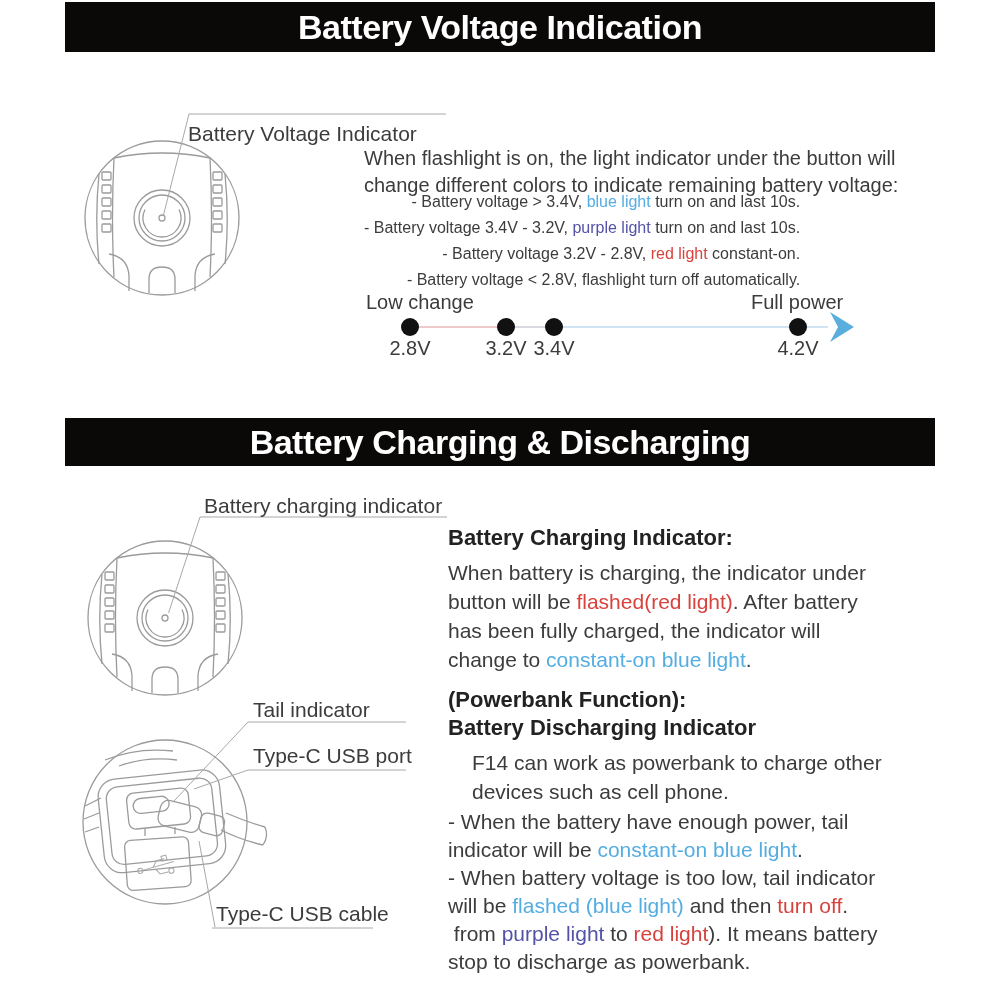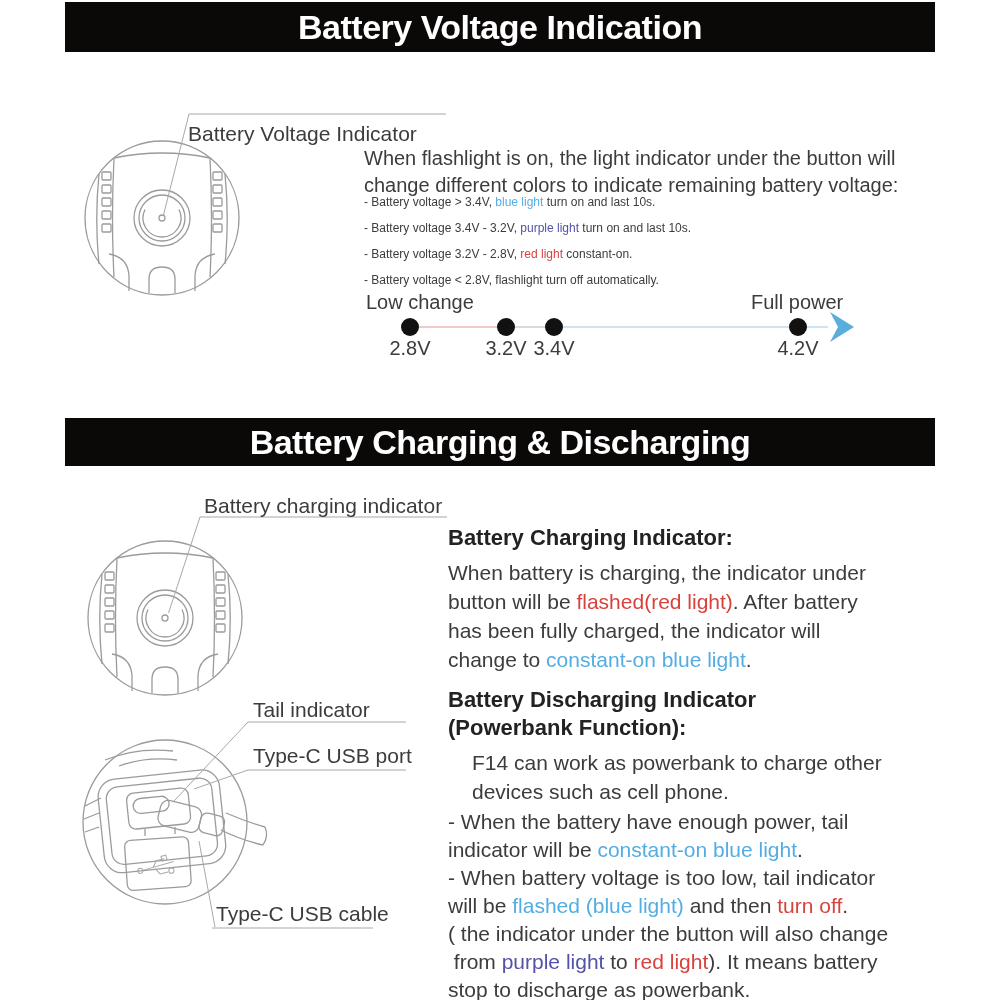--- a/index.html
+++ b/index.html
@@ -4,21 +4,21 @@
 <style>
   html,body{margin:0;padding:0;background:#ffffff;}
   #page{position:relative;width:1000px;height:1000px;background:#ffffff;overflow:hidden;
         font-family:"Liberation Sans", sans-serif;color:#3c3c3c;}
   .bar{position:absolute;left:65px;width:870px;height:50px;background:#0b0808;
        color:#ffffff;font-weight:bold;font-size:34px;text-align:center;line-height:50px;
        letter-spacing:-0.5px;}
   .abs{position:absolute;}
   .lbl{font-size:21px;color:#3c3c3c;white-space:pre;}
   .body20{font-size:20px;line-height:27px;margin-top:25px;}
-  .body20b{font-size:12px;line-height:26px;}
+  .body20b{font-size:16px;line-height:26px;text-align:right;}
   .body21{font-size:21px;line-height:29px;}
   .notes{font-size:21px;line-height:28px;}
   .hd{font-size:22px;font-weight:bold;line-height:28px;color:#222;}
   .tline{white-space:pre;}
   .tick{position:absolute;top:337px;font-size:20px;transform:translateX(-50%);}
   .pwr{font-size:20px;}
   svg.layer{position:absolute;left:0;top:0;}
   .art{stroke:#9b9b9b;fill:none;stroke-width:1.3;}
   .thin{stroke:#a8a8a8;stroke-width:1;fill:none;}
   .dotf{fill:#111111;stroke:none;}
@@ -154,35 +154,34 @@
   <div class="abs hd" style="left:448px;top:524px;">Battery Charging Indicator:</div>
 
   <div class="abs body21" style="left:448px;top:558px;">
       <div class="tline"><span>When battery is charging, the indicator under</span></div>
       <div class="tline"><span>button will be </span><span style="color: rgb(216, 66, 61);">flashed(red light)</span><span>. After battery</span></div>
       <div class="tline"><span>has been fully charged, the indicator will</span></div>
       <div class="tline"><span>change to </span><span style="color: rgb(84, 173, 226);">constant-on blue light</span><span>.</span></div>
     </div>
 
   <div class="abs hd" style="left:448px;top:686px;">
+      <div class="tline"><span>(Powerbank Function):</span></div>
       <div class="tline"><span>Battery Discharging Indicator</span></div>
-      <div class="tline"><span>(Powerbank Function):</span></div>
     </div>
 
   <div class="abs body21" style="left:448px;top:748px;margin-left:24px;">
       <div class="tline"><span>F14 can work as powerbank to charge other</span></div>
       <div class="tline"><span>devices such as cell phone.</span></div>
     </div>
 
   <div class="abs notes" style="left:448px;top:808px;">
       <div class="tline"><span>- When the battery have enough power, tail</span></div>
       <div class="tline"><span>indicator will be </span><span style="color: rgb(84, 173, 226);">constant-on blue light</span><span>.</span></div>
       <div class="tline"><span>- When battery voltage is too low, tail indicator</span></div>
       <div class="tline"><span>will be </span><span style="color: rgb(84, 173, 226);">flashed (blue light)</span><span> and then </span><span style="color: rgb(216, 66, 61);">turn off</span><span>.</span></div>
-      <div class="tline"><span>( the indicator under the button will also change</span></div>
       <div class="tline"><span> from </span><span style="color: rgb(83, 82, 168);">purple light</span><span> to </span><span style="color: rgb(216, 66, 61);">red light</span><span>). It means battery</span></div>
       <div class="tline"><span>stop to discharge as powerbank.</span></div>
     </div>
 
   <div class="abs lbl" style="left:253px;top:698px;">Tail indicator</div>
   <div class="abs lbl" style="left:253px;top:744px;">Type-C USB port</div>
   <div class="abs lbl" style="left:216px;top:902px;">Type-C USB cable</div>
 
 </div>
 

